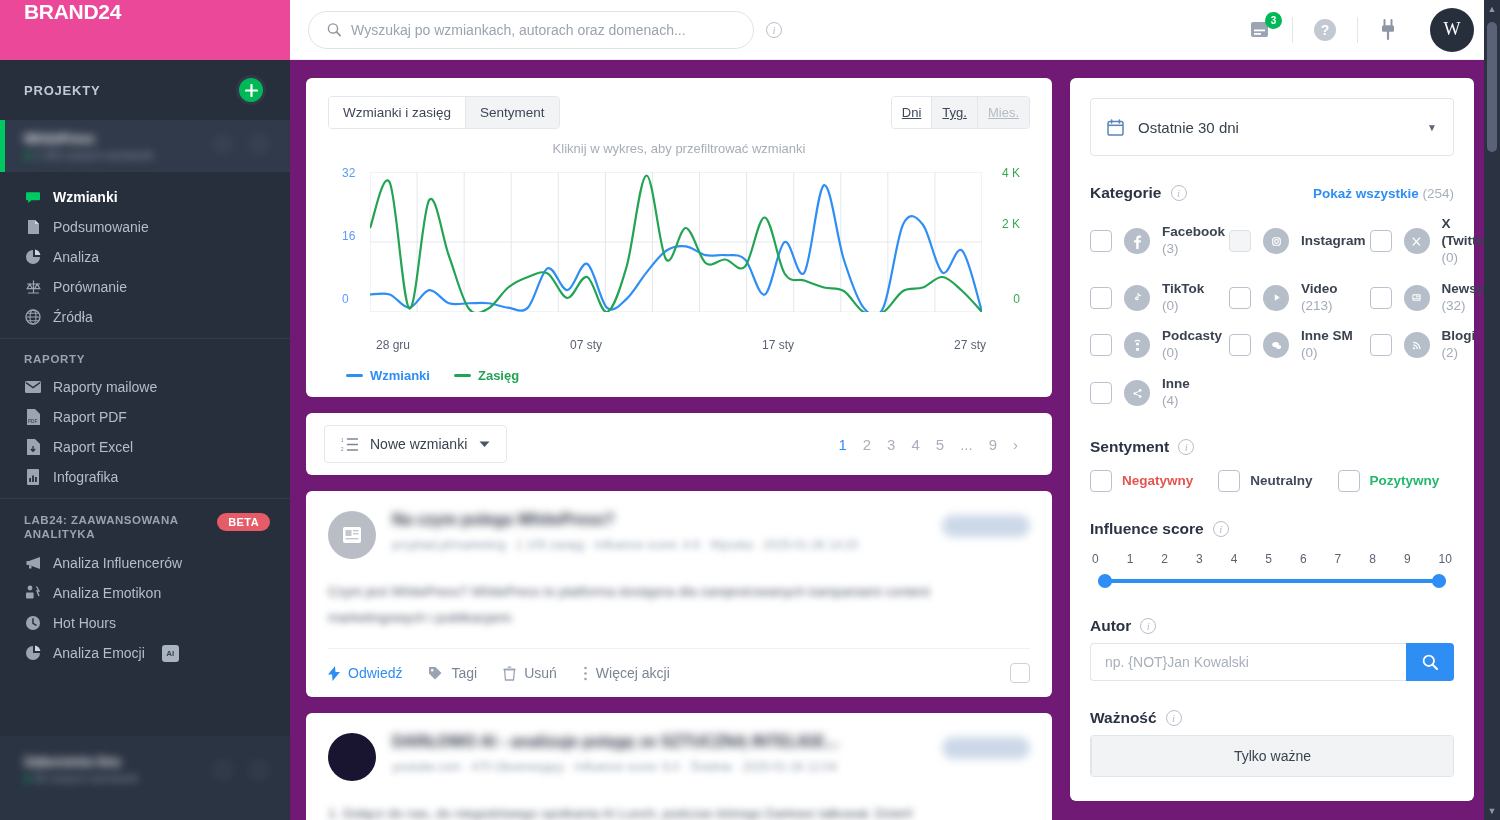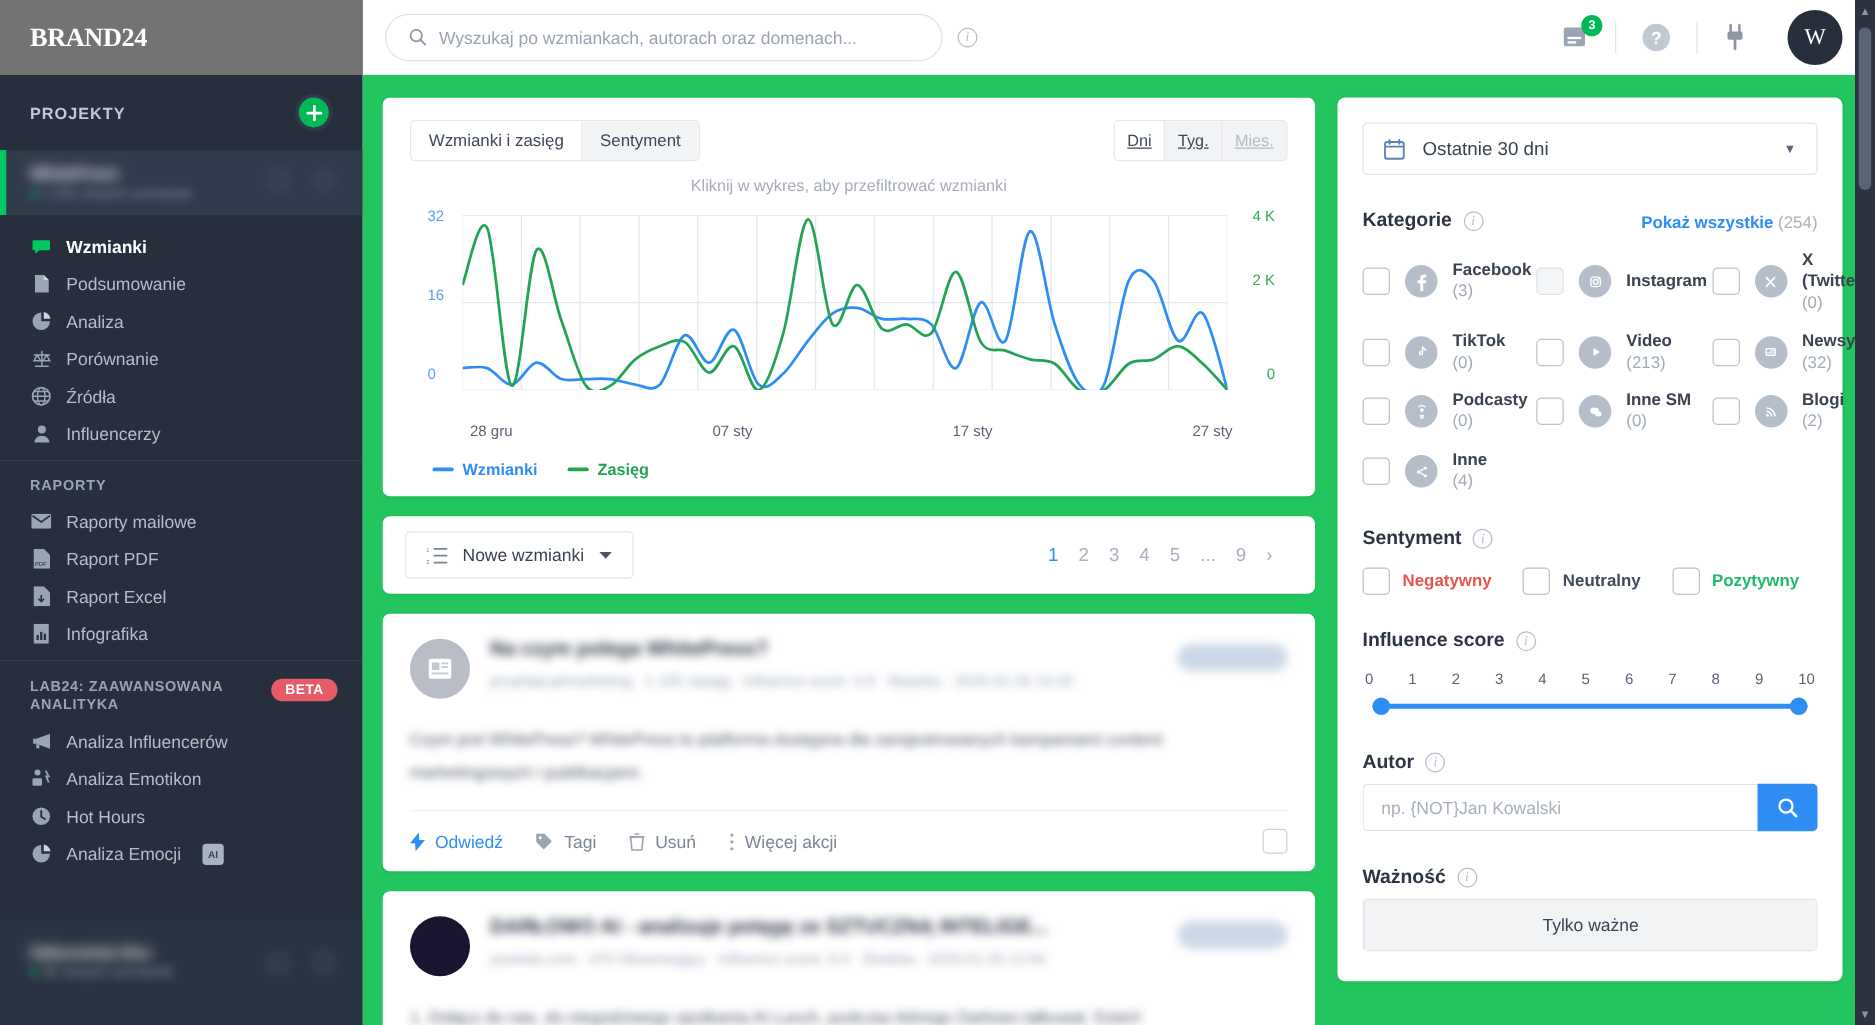--- a/index.html
+++ b/index.html
@@ -14,22 +14,22 @@
   
   .sidebar {
     width: 290px; height: 820px;
     background: #272f3d;
     color: #c2c9d4;
     flex: 0 0 290px;
     position: relative;
     overflow: hidden;
   }
   .logo-bar {
-    height: 60px; background: #737373;
-    display: flex; align-items: center; padding-left: 24px; font-family: Liberation Serif, serif;
+    height: 60px; background: #ec4899;
+    display: flex; padding-left: 24px;
   }
   .logo-text {
     color: #fff; font-size: 21px; font-weight: bold; letter-spacing: -0.3px;
   }
   .projects-head {
     height: 60px; display: flex; align-items: center;
     justify-content: space-between; padding: 0 24px 0 24px;
   }
   .projects-title {
     font-size: 13px; letter-spacing: 0.8px; color: #c2c9d4; font-weight: bold;
@@ -95,21 +95,21 @@
   .bottom-proj {
     position: absolute; left: 0; right: 0; bottom: 0;
     background: #2b3443; padding-top: 10px;
   }
   .bottom-card {
     height: 46px; position: relative; display: flex; flex-direction: column;
     justify-content: center; padding-left: 24px;
   }
 
   
-  .main { flex: 1; height: 820px; display: flex; flex-direction: column; background: #22c55e; }
+  .main { flex: 1; height: 820px; display: flex; flex-direction: column; background: #701a75; }
   .topbar {
     height: 60px; background: #fff; display: flex; align-items: center;
     padding: 0 26px 0 18px; border-bottom: 1px solid #eceef1;
   }
   .search-wrap { display: flex; align-items: center; gap: 12px; }
   .search-box {
     width: 446px; height: 38px; border: 1px solid #dfe3e8; border-radius: 19px;
     display: flex; align-items: center; gap: 10px; padding: 0 18px; background: #fff;
   }
   .search-box input {
@@ -204,21 +204,21 @@
   }
   .m-actions .act { display: flex; align-items: center; gap: 8px; cursor: pointer; }
   .m-actions .act.blue { color: #2f8ef4; }
   .m-check {
     margin-left: auto; width: 20px; height: 20px; border: 1.5px solid #ccd2da; border-radius: 4px;
   }
 
   
   .panel { background: #fff; border-radius: 6px; padding: 20px 20px 24px 20px; box-shadow: 0 1px 3px rgba(30,40,60,.07); }
   .date-sel {
-    height: 42px; border: 1px solid #e1e5ea; border-radius: 4px; display: flex;
+    height: 58px; border: 1px solid #e1e5ea; border-radius: 4px; display: flex;
     align-items: center; gap: 14px; padding: 0 16px; font-size: 15px; color: #39424f; cursor: pointer;
   }
   .caret { margin-left: auto; color: #5b6676; font-size: 10px; }
   .sec-head { display: flex; align-items: center; gap: 9px; margin: 28px 0 14px 0; }
   .sec-title { font-size: 15.5px; font-weight: bold; color: #2c3444; }
   .show-all { margin-left: auto; font-size: 13.5px; color: #2f8ef4; font-weight: bold; cursor: pointer; }
   .show-all .cnt { color: #a9b1bc; font-weight: normal; }
   .cat-grid { display: grid; grid-template-columns: 1fr 1fr 1fr; row-gap: 14px; column-gap: 4px; }
   .cat { display: flex; align-items: center; gap: 12px; }
   .cbx { width: 22px; height: 22px; border: 1.5px solid #b9c2cd; border-radius: 4px; background: #fff; flex: 0 0 22px; cursor: pointer; }
@@ -334,29 +334,20 @@
       </div>
       <div class="nav-item">
         <span class="ic">
             <svg width="16" height="16" viewBox="0 0 16 16">
               <circle cx="8" cy="8" r="7" fill="none" stroke="#9aa4b2" stroke-width="1.3"></circle>
               <ellipse cx="8" cy="8" rx="3" ry="7" fill="none" stroke="#9aa4b2" stroke-width="1.1"></ellipse>
               <path d="M1.2 8h13.6M2.4 4.2h11.2M2.4 11.8h11.2" stroke="#9aa4b2" stroke-width="1.1"></path>
             </svg>
           </span>
         <span>Źródła</span>
-      </div>
-      <div class="nav-item">
-        <span class="ic">
-            <svg width="15" height="16" viewBox="0 0 15 16">
-              <circle cx="7.5" cy="4.5" r="3.2" fill="#9aa4b2"></circle>
-              <path d="M1.5 15c0-3.3 2.7-5.5 6-5.5s6 2.2 6 5.5z" fill="#9aa4b2"></path>
-            </svg>
-          </span>
-        <span>Influencerzy</span>
       </div>
     </nav>
 
     <div class="sep"></div>
     <div class="section-label">RAPORTY</div>
     <nav class="nav-list" style="padding-top:0">
       <div class="nav-item">
         <span class="ic">
             <svg width="16" height="12" viewBox="0 0 16 12">
               <rect width="16" height="12" rx="1.5" fill="#9aa4b2"></rect>

